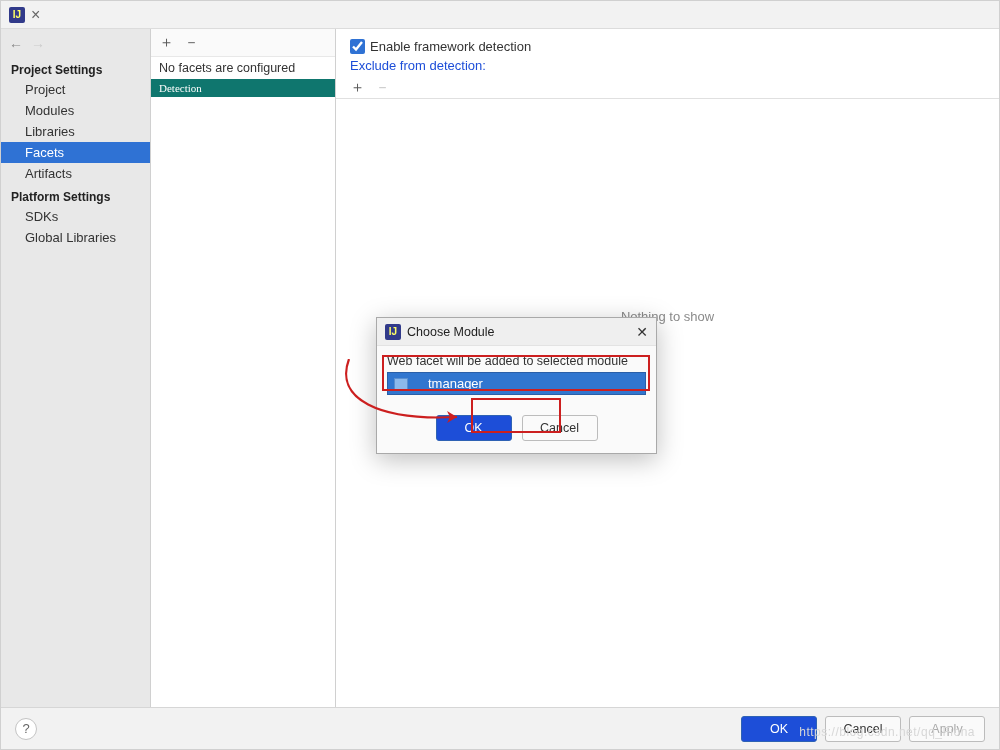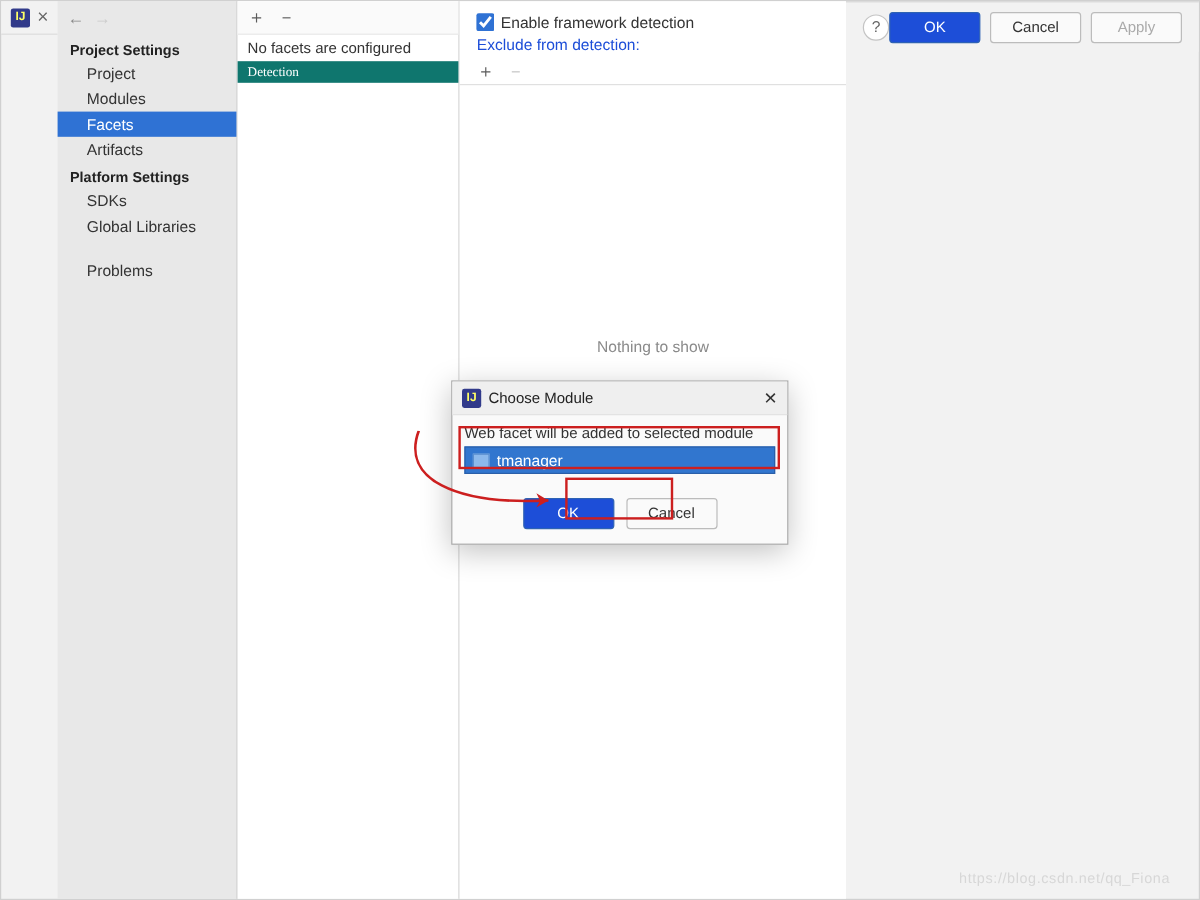--- a/index.html
+++ b/index.html
@@ -1,18 +1,18 @@
 <!DOCTYPE html>
 <html><head>
 <meta charset="utf-8">
 <style>
   * { box-sizing: border-box; margin: 0; padding: 0; font-family: "Segoe UI", Arial, sans-serif; }
   body { width: 1000px; height: 750px; background: #f2f2f2; overflow: hidden; position: relative; }
 
-  .window { width: 1000px; height: 750px; background: #f2f2f2; display: flex; flex-direction: row; border: 1px solid #d0d0d0; position: relative; }
+  .window { width: 1000px; height: 750px; background: #f2f2f2; display: flex; flex-direction: column; border: 1px solid #d0d0d0; position: relative; }
 
   
   .titlebar { height: 28px; display: flex; align-items: center; padding: 0 8px; background: #f2f2f2; border-bottom: 1px solid #dcdcdc; }
   .titlebar .app-icon { width: 16px; height: 16px; margin-right: 6px; background: #313a8a; border-radius: 2px; display:flex;align-items:center;justify-content:center;color:#ff6; font-size:10px; font-weight:bold;}
   .titlebar .title { font-size: 12px; color: #666; flex: 1; }
   .titlebar .close { font-size: 16px; color: #666; cursor: pointer; }
 
   .body { flex: 1; display: flex; min-height: 0; }
 
   
@@ -49,21 +49,21 @@
   .btn.disabled { color:#aaa;}
 
   
   .modal { position:absolute; left:375px; top:316px; width:281px; background:#fafafa; border:1px solid #a9a9a9; box-shadow:0 6px 24px rgba(0,0,0,.25); z-index:10;}
   .modal .m-title { height:28px; display:flex; align-items:center; padding:0 8px; font-size:12.5px; color:#222; border-bottom:1px solid #e3e3e3; background:#efefef;}
   .modal .m-title .app-icon { width:16px; height:16px; margin-right:6px; background:#313a8a; border-radius:2px; display:flex;align-items:center;justify-content:center;color:#ff6; font-size:10px; font-weight:bold;}
   .modal .m-title .flex1{flex:1;}
   .modal .m-title .mclose{font-size:14px; color:#333; cursor:pointer;}
   .modal .m-body { padding:8px 10px 10px 10px;}
   .modal .m-body .hint{ font-size:12.5px; color:#333; padding-bottom:4px;}
-  .modal .m-body .selrow { background:#3176cf; color:#fff; padding:3px 6px; display:flex; align-items:center; gap:6px; font-size:13px; border:1px solid #2a5fa8;}
+  .modal .m-body .selrow { background:#3176cf; color:#fff; padding:3px 6px; display:flex; align-items:center; gap:20px; font-size:13px; border:1px solid #2a5fa8;}
   .modal .m-body .selrow .ficon{width:14px;height:12px;background:#8cb9ec;border:1px solid #5a8fd0;}
   .modal .m-actions { display:flex; gap:10px; justify-content:center; padding:10px 10px 12px 10px;}
   .modal .m-actions .btn{min-width:76px;}
 
   
   .anno-box { position:absolute; border:2px solid #cc1f1f; pointer-events:none; z-index:20;}
   .arrow-svg{ position:absolute; z-index:20; pointer-events:none;}
   .watermark{position:absolute; right:24px; bottom:10px; font-size:12px; color:#d7d7d7; letter-spacing:.5px;}
 </style>
 </head>
@@ -79,29 +79,29 @@
 
     <div class="sidebar">
       <div class="nav-arrows">
         <span>←</span>
         <span class="disabled">→</span>
       </div>
 
       <div class="sidebar-section">Project Settings</div>
       <div class="sidebar-item">Project</div>
       <div class="sidebar-item">Modules</div>
+      <div class="sidebar-item">Libraries</div>
       <div class="sidebar-item selected">Facets</div>
       <div class="sidebar-item">Artifacts</div>
 
       <div class="sidebar-section">Platform Settings</div>
       <div class="sidebar-item">SDKs</div>
       <div class="sidebar-item">Global Libraries</div>
 
       <div style="height:16px"></div>
-      <div class="sidebar-item" style="padding-left:24px">Problems</div>
     </div>
 
     <div class="midcol">
       <div class="toolbar">
         <span>＋</span>
         <span>－</span>
       </div>
       <div class="msg">No facets are configured</div>
       <div class="listitem">Detection</div>
     </div>

